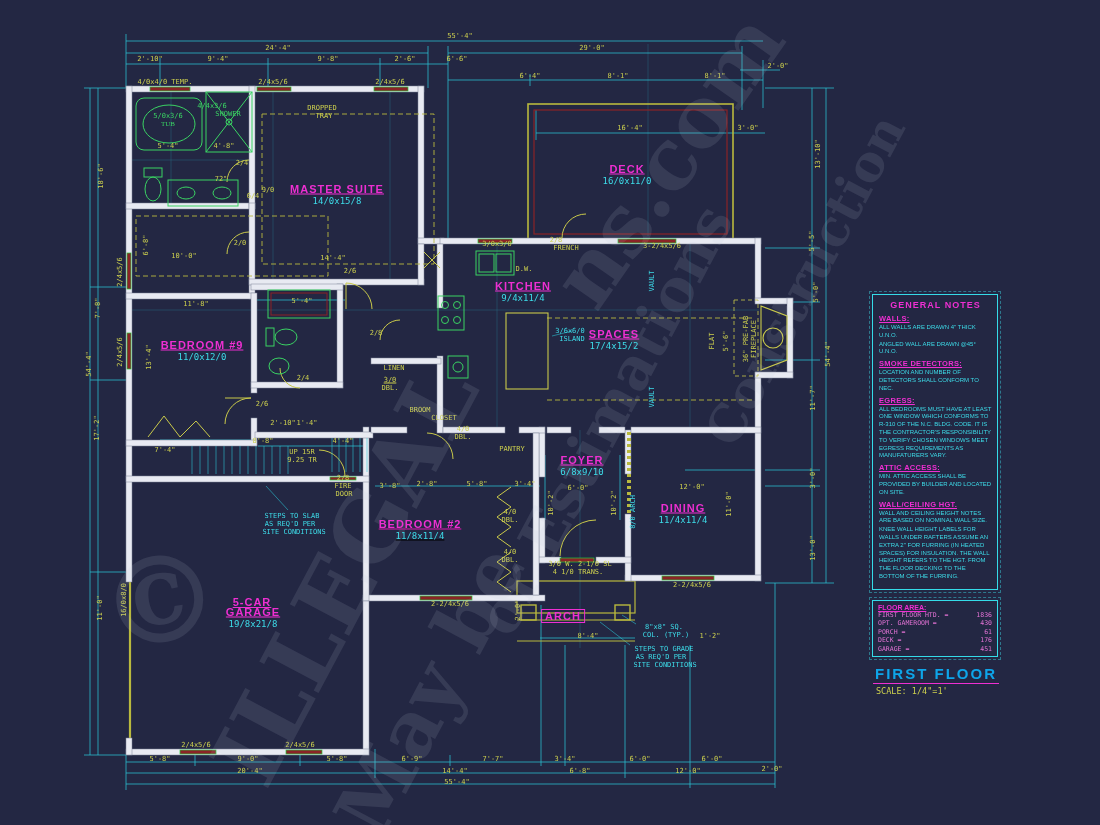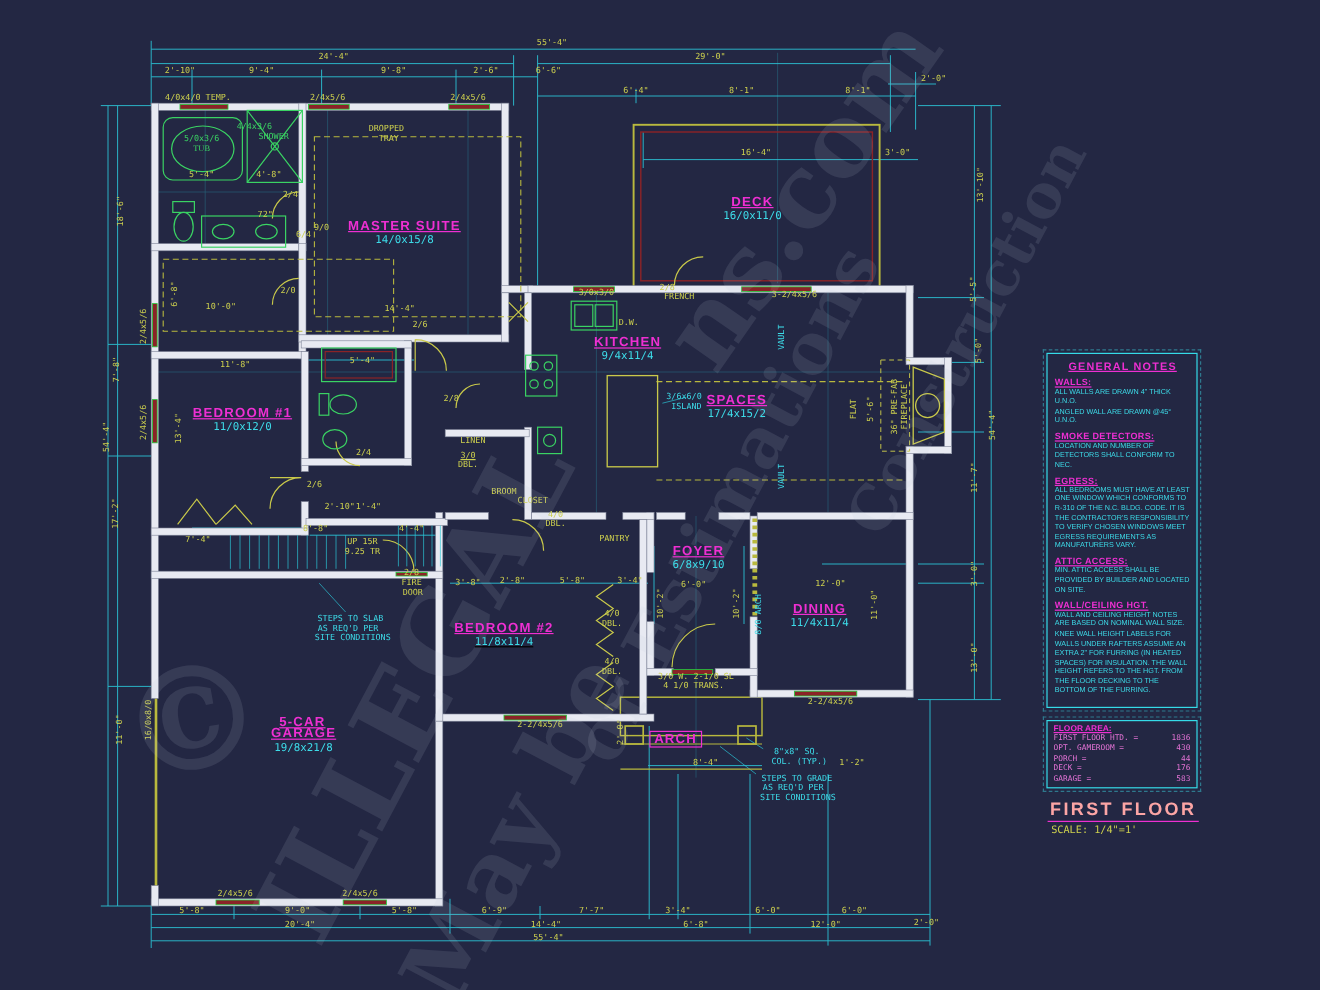--- a/index.html
+++ b/index.html
@@ -18,32 +18,32 @@
   .room .sz{font:9px "DejaVu Sans Mono",monospace;color:#3ddbe8;white-space:nowrap;margin-top:1px;}
   .room.box .nm{text-decoration:none;border:1px solid #ee2fd2;padding:0 3px;}
   .wm{position:absolute;transform:translate(-50%,-50%) rotate(var(--r,0deg));
       font-family:"DejaVu Serif",serif;font-weight:bold;color:rgba(198,206,226,0.12);
       white-space:nowrap;z-index:1;pointer-events:none;}
   
   .panel{position:absolute;left:872px;top:294px;width:126px;height:296px;
          border:1px solid #35dbe8;outline:1px dashed rgba(61,219,232,.45);outline-offset:2px;
          padding:4px 5px 4px 6px;box-sizing:border-box;background:#232743;z-index:6;}
   .panel h2{margin:1px 0 4px;text-align:center;font:bold 9px "Liberation Sans",sans-serif;
-            color:#ee2fd2;text-decoration:underline;letter-spacing:1px;}
+            color:#ee2fd2;letter-spacing:1px;}
   .panel h3{margin:3px 0 1px;font:bold 7.5px "Liberation Sans",sans-serif;color:#ee2fd2;
             text-decoration:underline;letter-spacing:.3px;}
   .panel p{margin:0 0 1px;font:6px/1.3 "Liberation Sans",sans-serif;color:#3ddbe8;}
   .areabox{position:absolute;left:872px;top:600px;width:126px;border:1px solid #35dbe8;
            outline:1px dashed rgba(61,219,232,.45);outline-offset:2px;
            padding:3px 5px;box-sizing:border-box;background:#232743;z-index:6;}
   .areabox .atitle{font:bold 7px "Liberation Sans",sans-serif;color:#ee2fd2;text-decoration:underline;}
   .areabox .row{display:flex;justify-content:space-between;font:6.5px/1.3 "DejaVu Sans Mono",monospace;
                 color:#e473d6;}
   .tblock{position:absolute;left:866px;top:664px;width:140px;text-align:center;z-index:6;}
-  .tblock .t1{display:inline-block;font:bold 15px "Liberation Sans",sans-serif;color:#fca5a5;
+  .tblock .t1{display:inline-block;font:bold 15px "Liberation Sans",sans-serif;color:#0ea5e9;
               letter-spacing:2px;border-bottom:1.5px solid #ee2fd2;padding:0 2px 1px;white-space:nowrap;}
   .tblock .t2{font:8.5px "DejaVu Sans Mono",monospace;color:#cdd04e;margin-top:2px;text-align:left;
               padding-left:10px;}
 </style>
 </head>
 <body>
 
 <div id="sheet">
 
   <svg width="1100" height="825" viewBox="0 0 1100 825">
@@ -368,21 +368,21 @@
       </div>
       <div class="room" style="left: 523px; top: 291px;">
         <div class="nm">KITCHEN</div>
         <div class="sz">9/4x11/4</div>
       </div>
       <div class="room" style="left: 614px; top: 339px;">
         <div class="nm">SPACES</div>
         <div class="sz">17/4x15/2</div>
       </div>
       <div class="room" style="left: 202px; top: 350px;">
-        <div class="nm">BEDROOM #1</div>
+        <div class="nm">BEDROOM #9</div>
         <div class="sz">11/0x12/0</div>
       </div>
       <div class="room" style="left: 420px; top: 529px; text-decoration: underline;">
         <div class="nm">BEDROOM #2</div>
         <div class="sz">11/8x11/4</div>
       </div>
       <div class="room" style="left: 582px; top: 465px;">
         <div class="nm">FOYER</div>
         <div class="sz">6/8x9/10</div>
       </div>
@@ -426,29 +426,29 @@
         <div class="row">
           <span>FIRST FLOOR HTD. =</span>
           <span>1836</span>
         </div>
         <div class="row">
           <span>OPT. GAMEROOM =</span>
           <span>430</span>
         </div>
         <div class="row">
           <span>PORCH =</span>
-          <span>44</span>
+          <span>61</span>
         </div>
         <div class="row">
           <span>DECK =</span>
           <span>176</span>
         </div>
         <div class="row">
           <span>GARAGE =</span>
-          <span>583</span>
+          <span>451</span>
         </div>
       </div>
   </div>
 
   <div class="tblock">
     <span class="t1">FIRST  FLOOR</span>
     <div class="t2">SCALE:  1/4"=1'</div>
   </div>
 
 </div>

